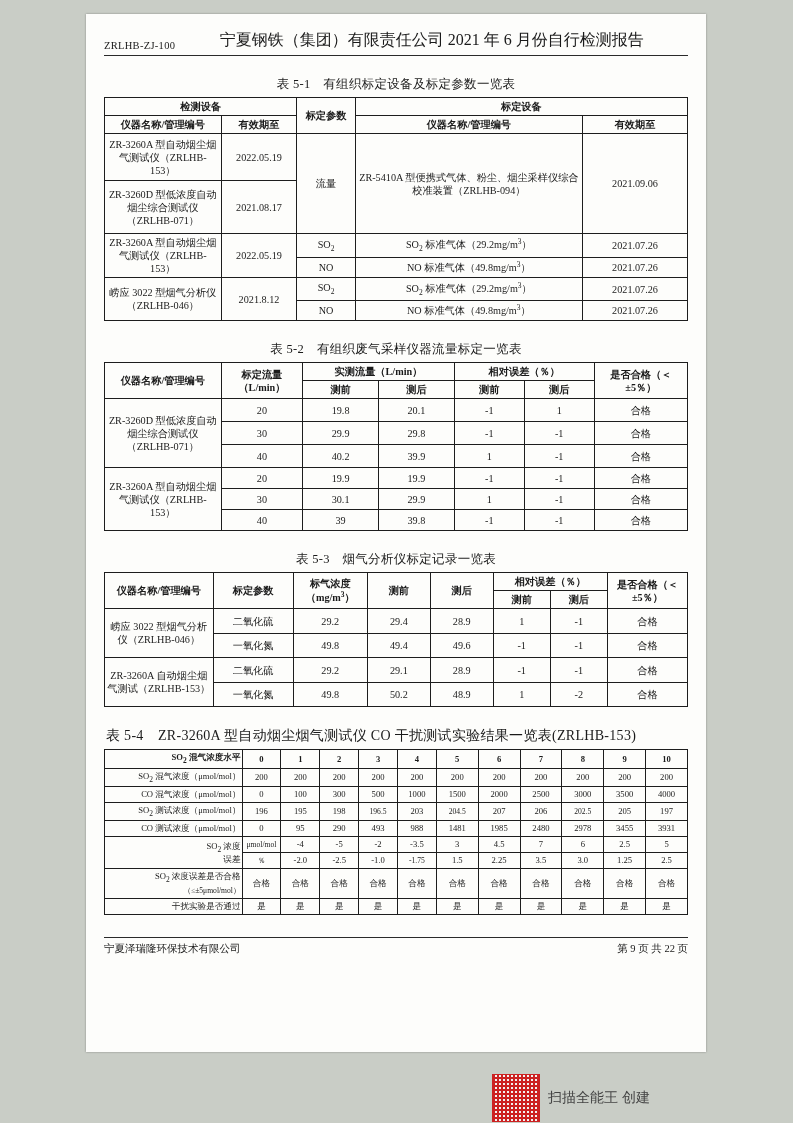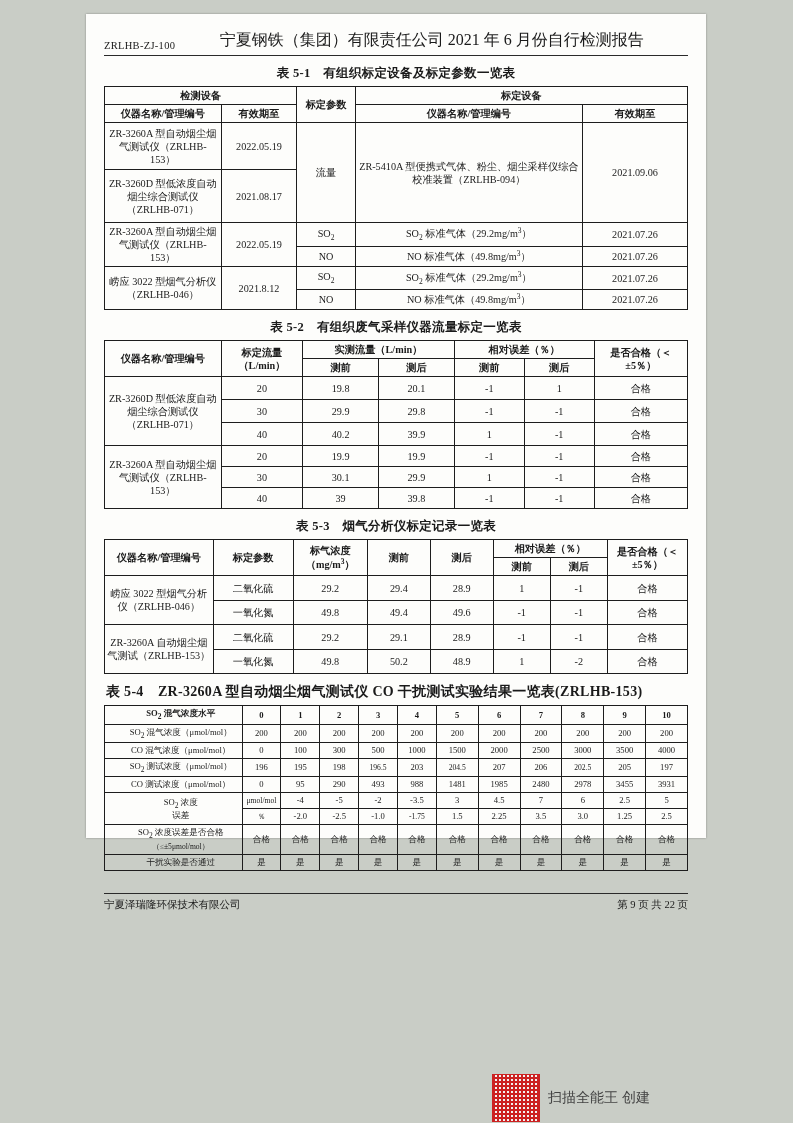--- a/index.html
+++ b/index.html
@@ -6,57 +6,57 @@
   body{
     width:793px;height:1123px;
     background:#c9cdc6;
     font-family:"Liberation Serif", serif;
     color:#1a1a1a;
     position:relative;
     overflow:hidden;
   }
   .page{
     position:absolute;
-    left:86px;top:14px;width:620px;height:824px;
+    left:86px;top:14px;width:620px;height:1038px;
     background:#fdfdfb;
     box-shadow:0 0 2px rgba(0,0,0,.35);
   }
   .page-inner{padding:16px 18px 0 18px;}
   .hdr{
     display:flex;align-items:flex-end;
     border-bottom:1.2px solid #2a2a2a;
     padding-bottom:4px;
     font-size:10.5px;
   }
   .hdr .code{font-family:"Liberation Serif",serif;letter-spacing:.3px;}
   .hdr .title{flex:1;text-align:center;font-size:16px;}
   .tbl-title{
-    text-align:center;font-size:12.5px;font-weight:bold;
-    margin:9px 0 4px 0;letter-spacing:.3px;
+    text-align:center;font-size:12.5px;font-weight:normal;
+    margin:20px 0 4px 0;letter-spacing:.3px;
   }
   .tbl-title.small{font-size:14px;}
   table{
     border-collapse:collapse;width:100%;
     font-size:10px;table-layout:fixed;
   }
   td,th{
     border:1px solid #1d1d1d;
     text-align:center;
     padding:2px 2px;
     line-height:1.28;
     font-weight:normal;
     vertical-align:middle;
     word-break:break-word;
   }
   th{font-weight:bold;}
   .t1 td,.t1 th{font-size:10.2px;}
   .sub{font-size:7.5px;vertical-align:sub;}
   .sup{font-size:7.5px;vertical-align:super;}
   .t4 td,.t4 th{font-size:8.6px;padding:2px 1px;}
-  .t4 .lbl{text-align:center;padding-left:16px;font-size:8.6px;}
+  .t4 .lbl{text-align:right;padding-left:16px;font-size:8.6px;}
   .t4 .tiny{font-size:7.6px;}
   .foot{
     display:flex;justify-content:space-between;
     border-top:1.2px solid #2a2a2a;
     margin-top:22px;padding-top:4px;font-size:10.5px;
   }
   .watermark{
     position:absolute;left:492px;top:1074px;
     display:flex;align-items:center;gap:8px;
   }

